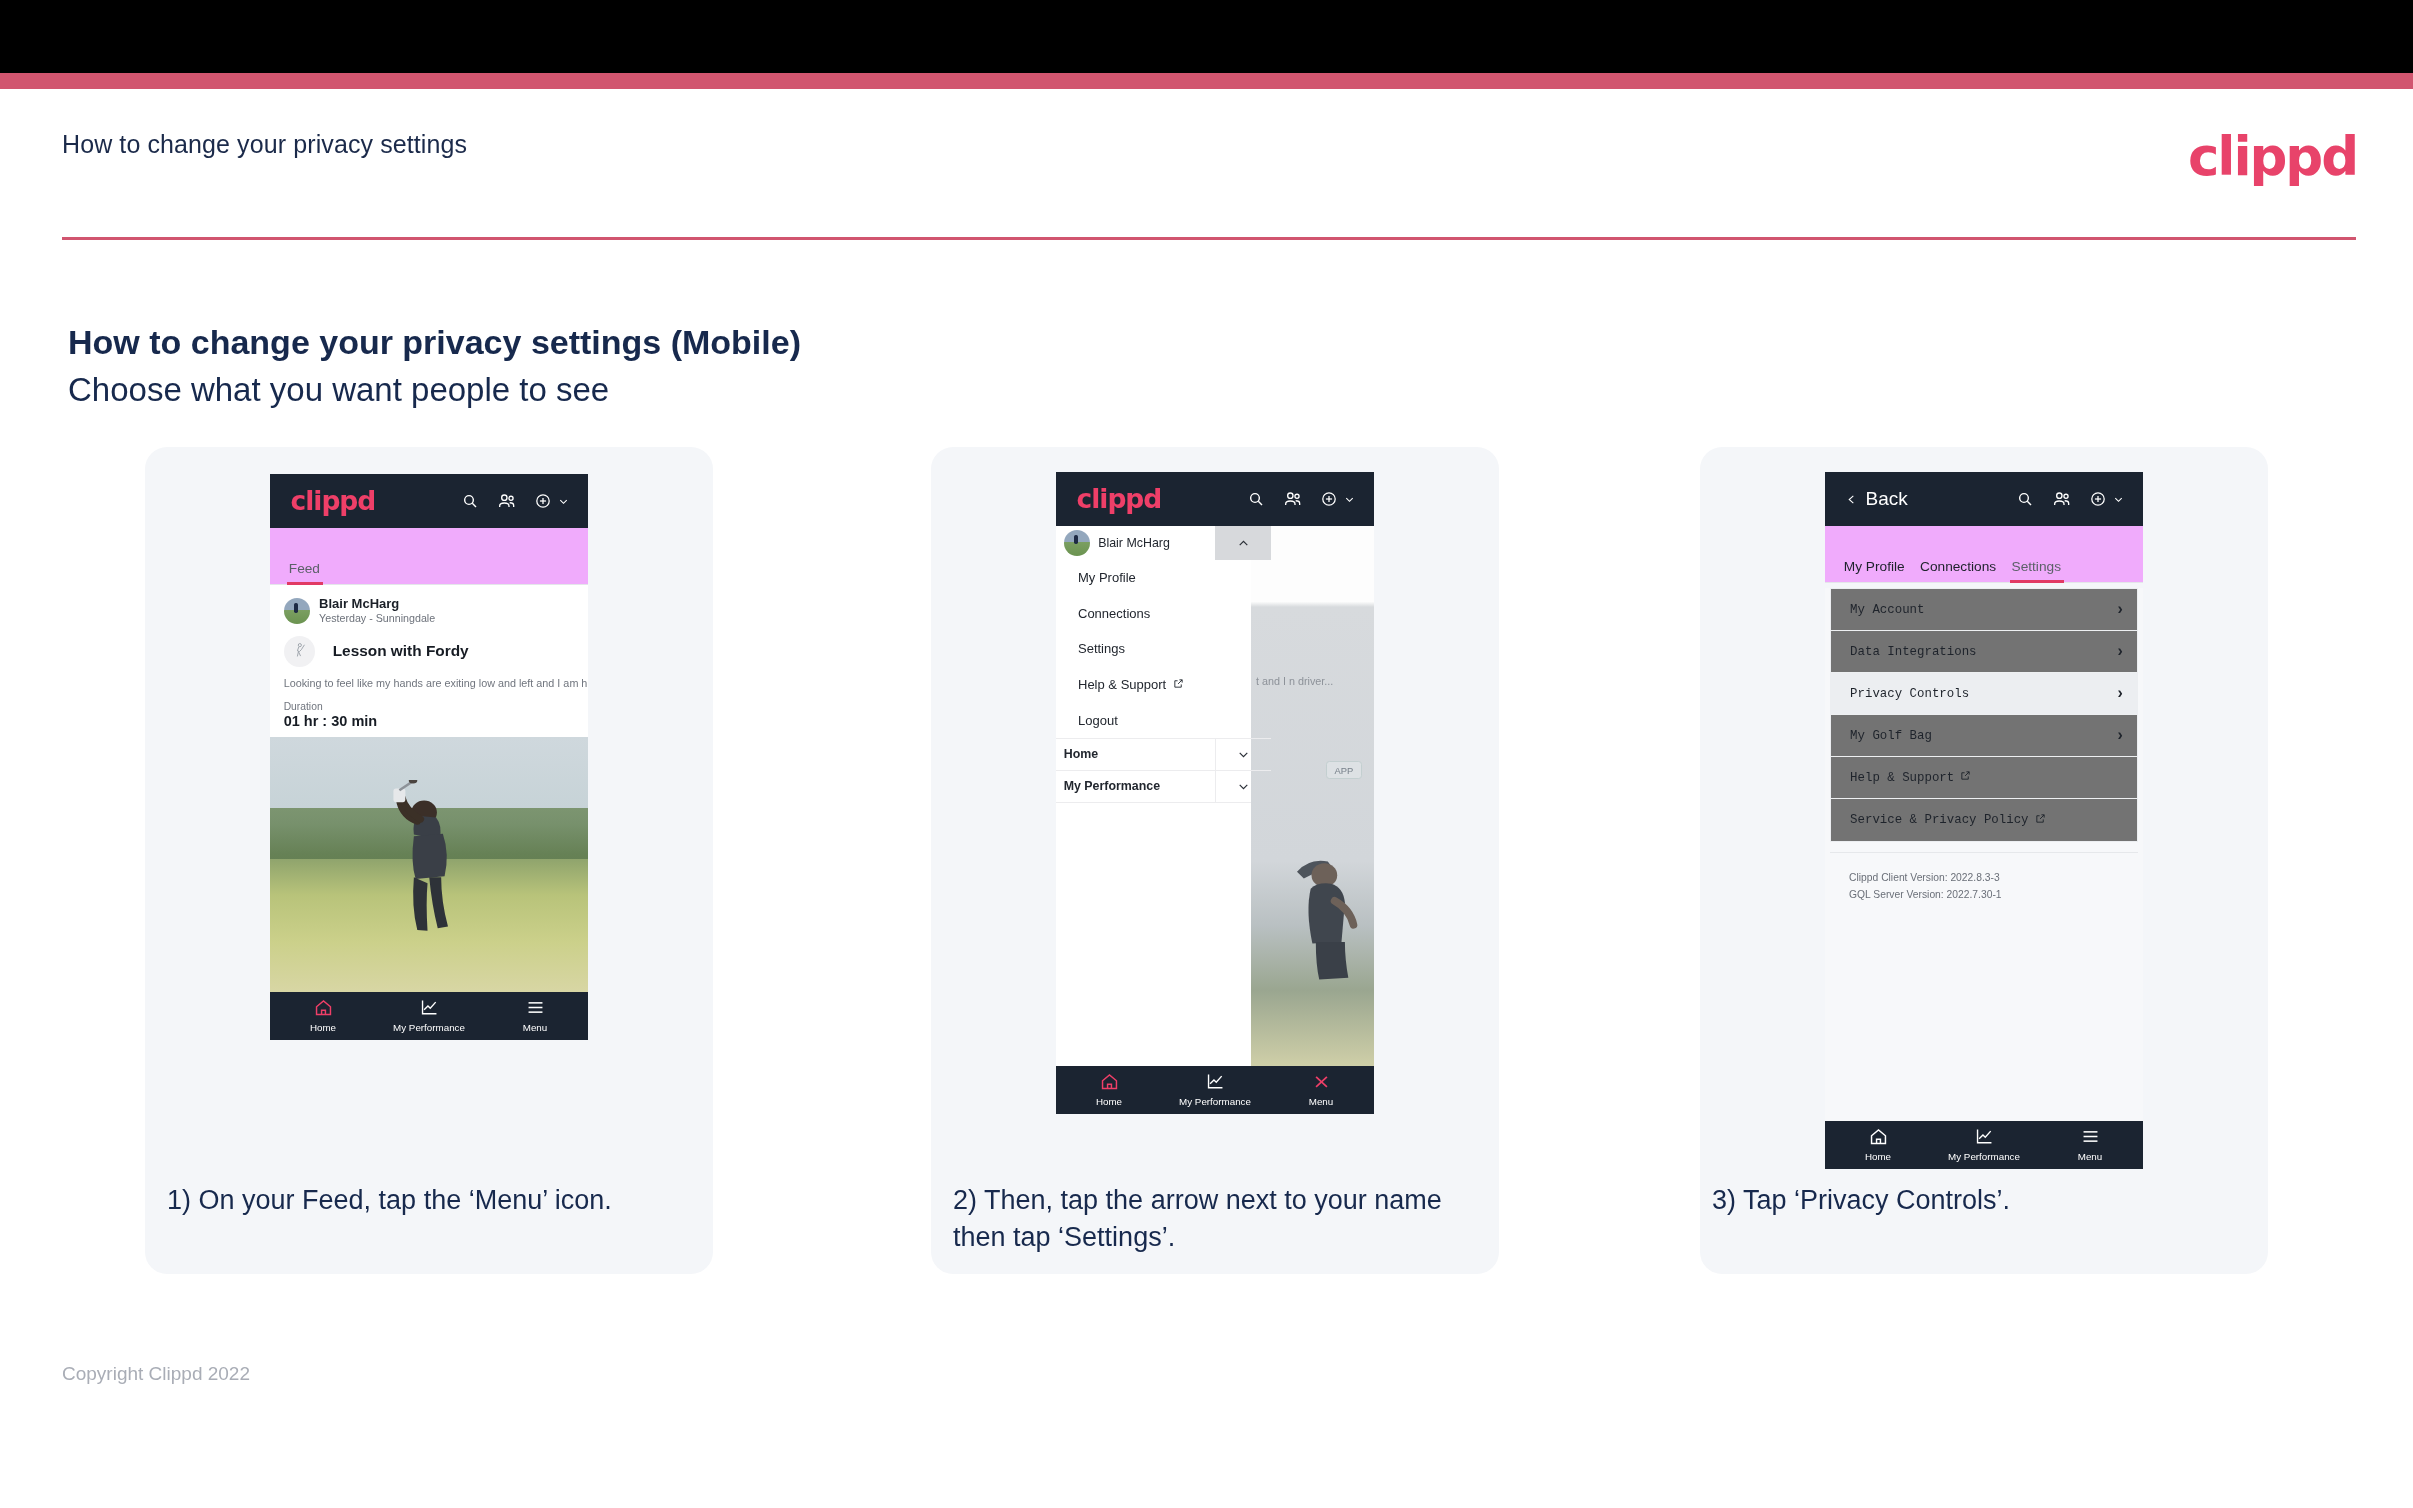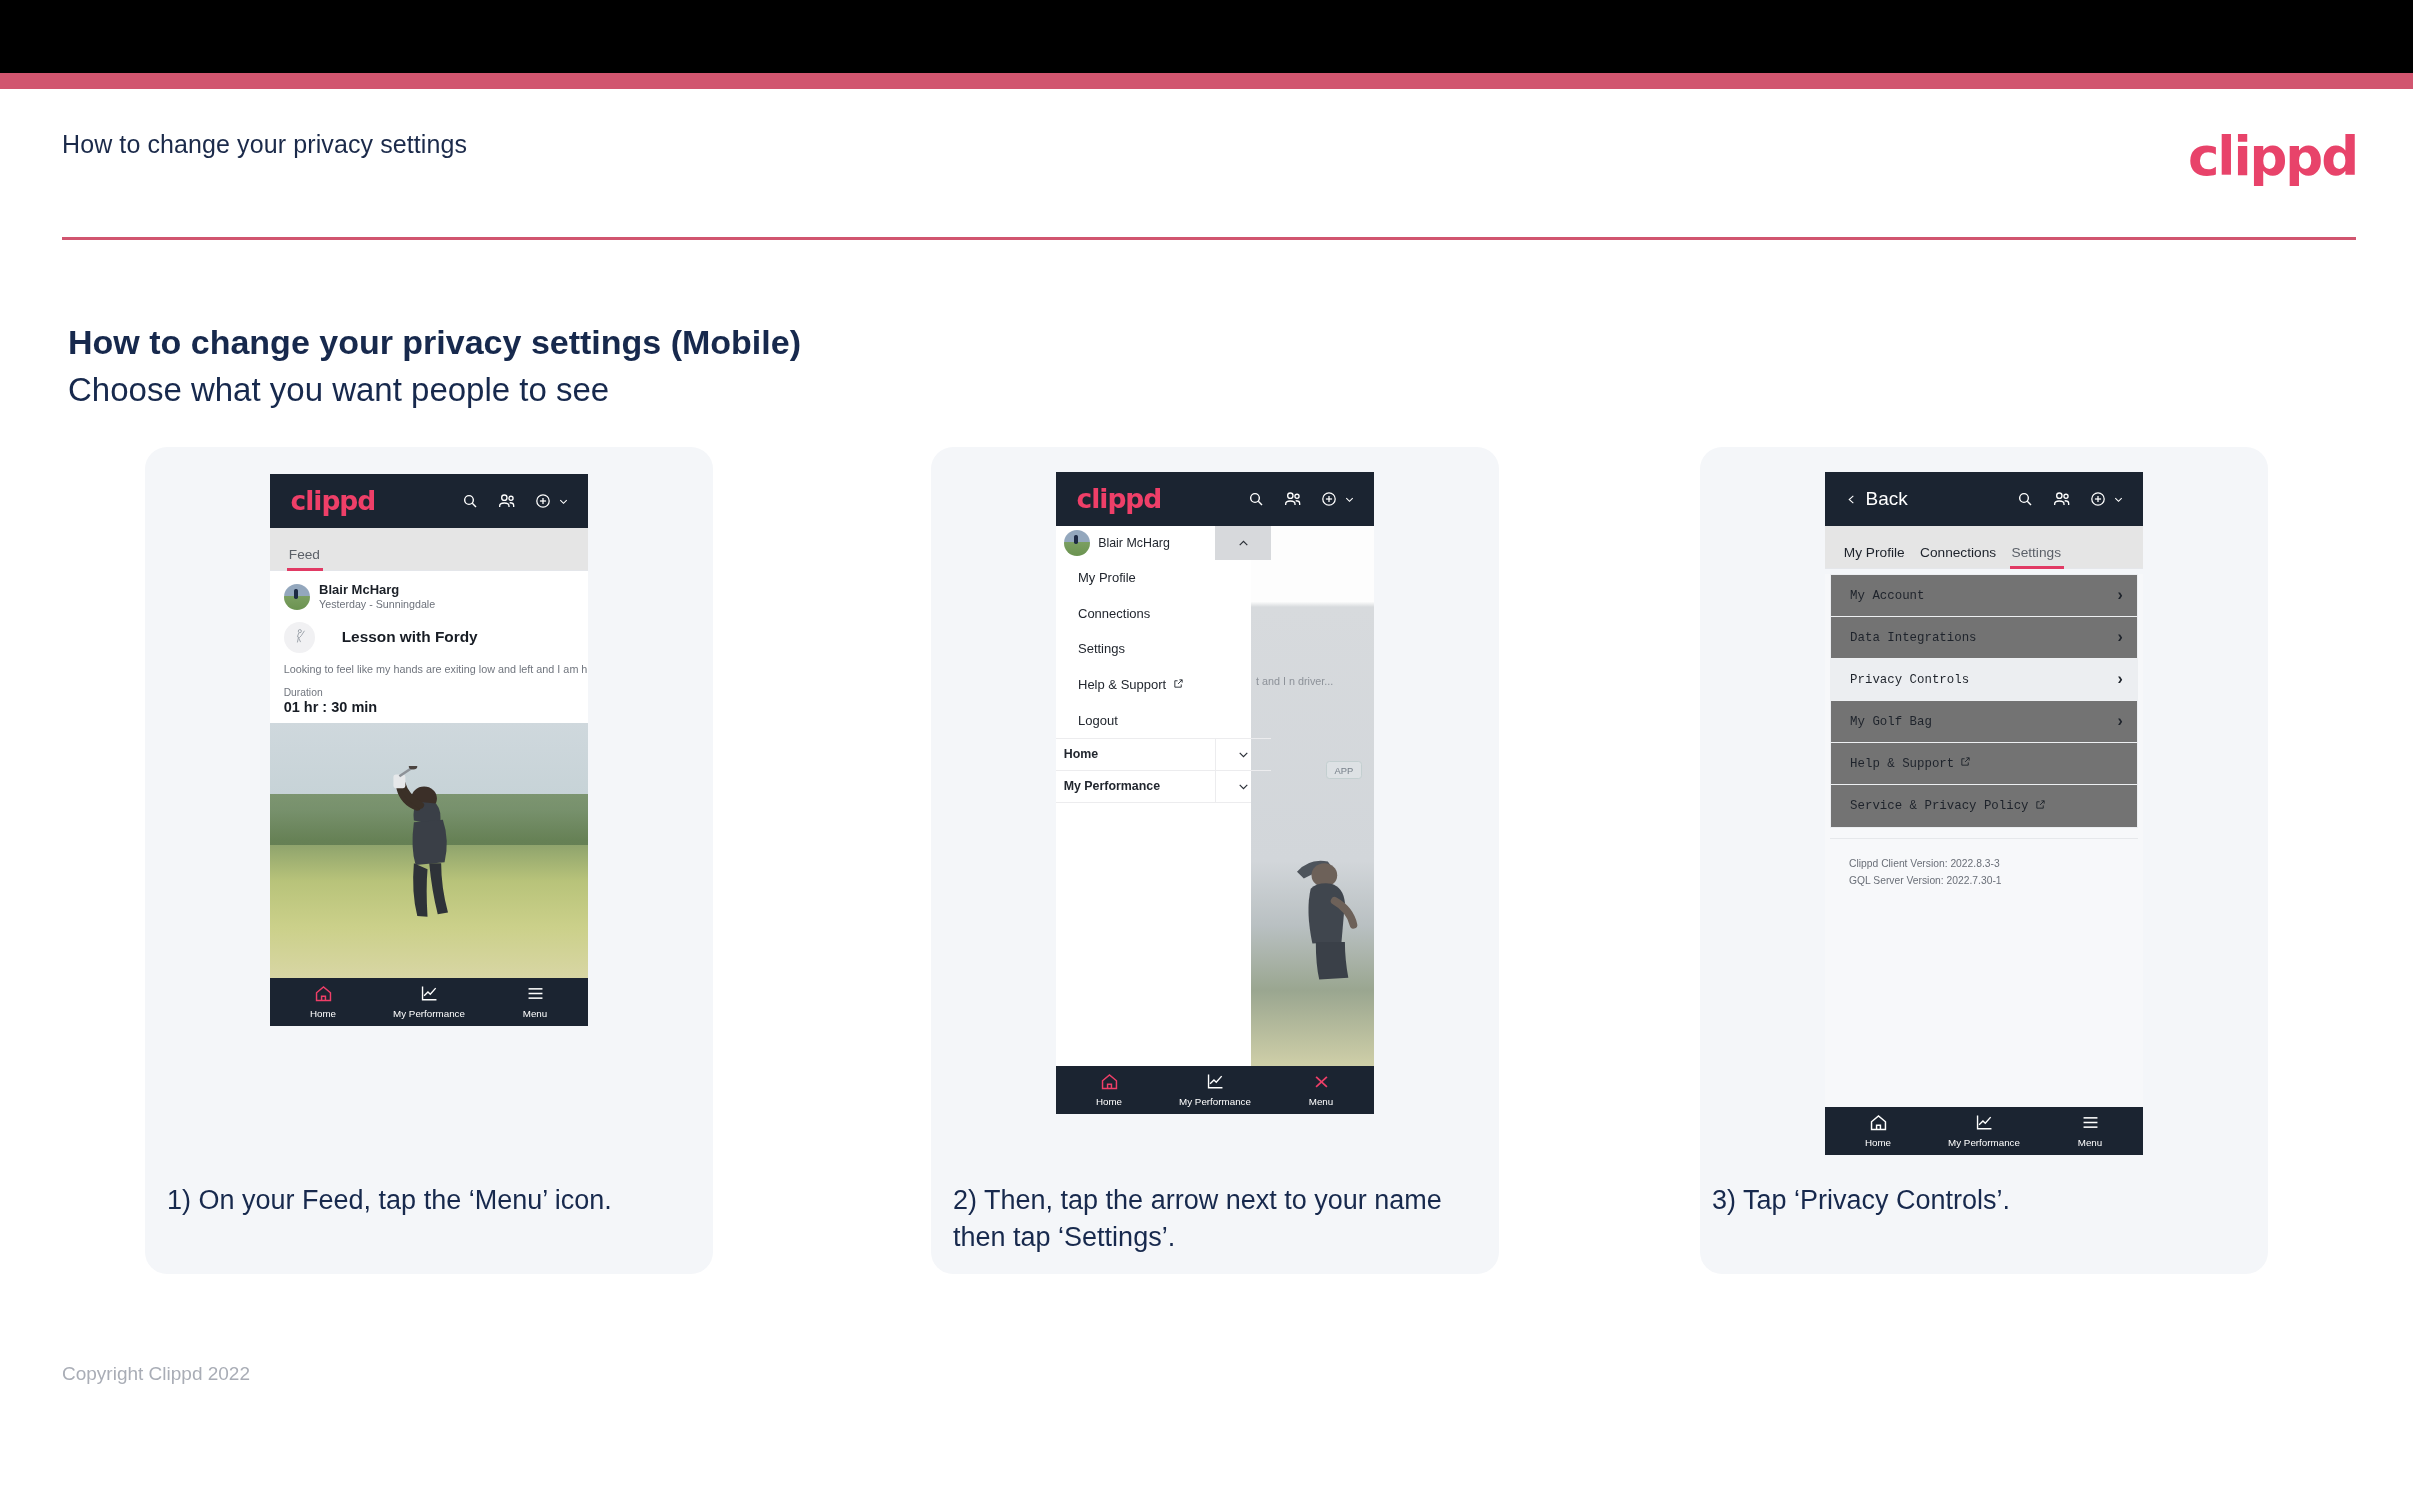--- a/index.html
+++ b/index.html
@@ -59,21 +59,21 @@
     background:#1b2431; height:54px; display:flex; align-items:center;
     padding:0 19px 0 20.5px; position:relative;
   }
   .pbar .logo { color:#ef3f68; font-size:26.5px; font-weight:bold; letter-spacing:-1px;
     font-family:"DejaVu Sans", sans-serif; line-height:1; }
   .pbar .back { color:#ffffff; font-size:19px; display:flex; align-items:center; gap:9px; }
   .pbar .icons { margin-left:auto; display:flex; align-items:center; gap:19.7px; }
   .pbar svg { display:block; }
 
   .tabsrow {
-    background:#e5e5e5; height:43px; display:flex; align-items:flex-end;
+    background:#f0abfc; height:57px; display:flex; align-items:flex-end;
     padding-left:15.4px; border-bottom:0.9px solid #e4e6ea; position:relative;
   }
   .tabsrow .tab {
     font-size:13.7px; color:#5b6068; padding:0 12px 7.7px 3.4px; position:relative;
   }
   .tabsrow .tab.dark { color:#1d222b; }
   .tabsrow .tab.active::after {
     content:""; position:absolute; left:1.7px; right:8.5px; bottom:-0.9px; height:3.4px; background:#e13a64;
   }
 
@@ -81,21 +81,21 @@
   .feed { background:#fff; }
   .post-hd { display:flex; align-items:center; padding:11px 13.7px 3.4px 13.7px; gap:9.4px; }
   .avatar {
     width:26px; height:26px; border-radius:50%;
     background:linear-gradient(180deg,#93a7bd 0%,#93a7bd 45%,#7b9f62 46%,#6b9350 100%);
     flex:none; position:relative; overflow:hidden;
   }
   .avatar::after{content:"";position:absolute;left:10.3px;top:5.1px;width:4.3px;height:9.4px;background:#1d2a44;border-radius:1.7px;}
   .post-name { font-size:13px; font-weight:bold; color:#1b2028; line-height:1.25; }
   .post-meta { font-size:10.7px; color:#6d727b; line-height:1.3; }
-  .lesson-row { display:flex; align-items:center; gap:27px; padding:6px 13.7px 5.1px 13.7px; }
+  .lesson-row { display:flex; align-items:center; gap:18px; padding:6px 13.7px 5.1px 13.7px; }
   .lesson-ic {
     width:31px;height:31px;border-radius:50%;background:#f1f1f3;flex:none;
     display:flex;align-items:center;justify-content:center;
   }
   .lesson-title { font-size:15.4px; font-weight:bold; color:#171c24; }
   .post-body { font-size:10.8px; color:#70757e; line-height:1.58; padding:3.4px 8.5px 0 13.7px;
     white-space:nowrap; overflow:hidden; }
   .dur-lbl { font-size:10.3px; color:#70757e; padding:9.4px 13.7px 0 13.7px; }
   .dur-val { font-size:14.5px; font-weight:bold; color:#171c24; padding:0.9px 13.7px 7.7px 13.7px; }
 

